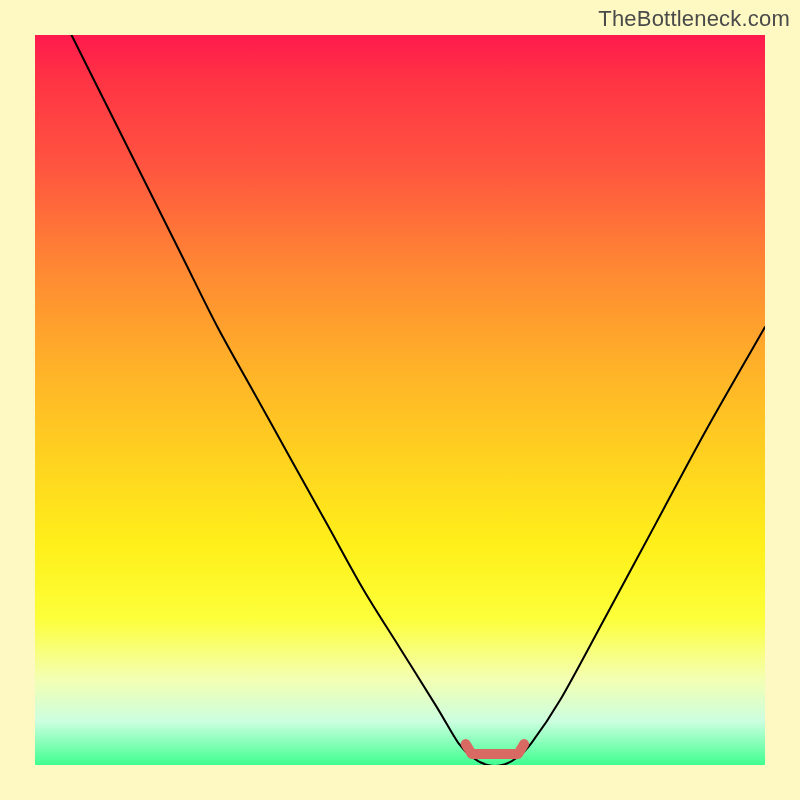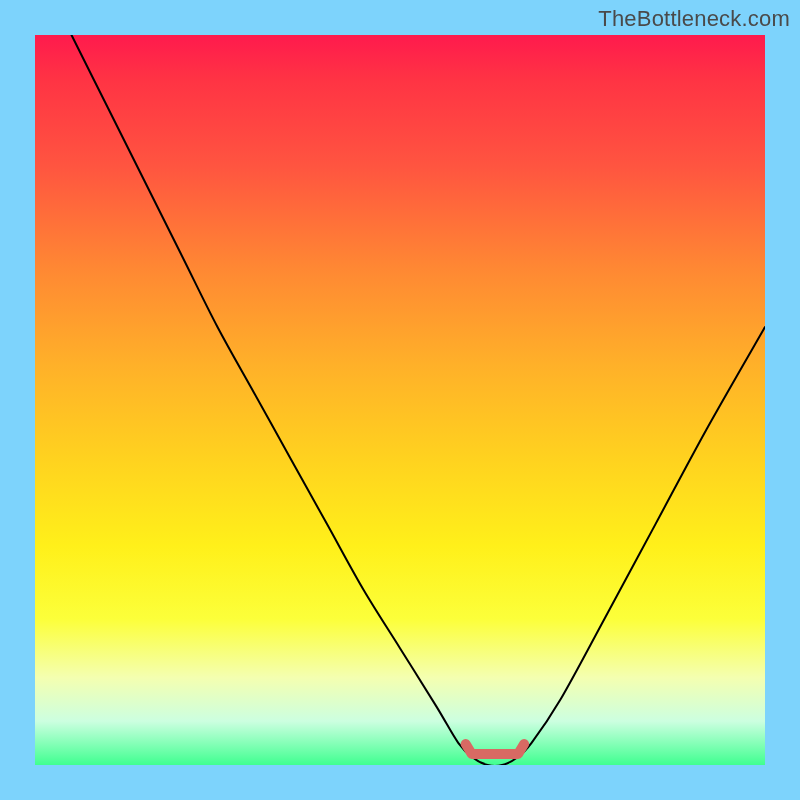--- a/index.html
+++ b/index.html
@@ -8,21 +8,21 @@
     width: 800px;
     height: 800px;
     background: #000;
     overflow: hidden;
     font-family: Arial, Helvetica, sans-serif;
   }
   .frame {
     position: relative;
     width: 800px;
     height: 800px;
-    background: #7dd3fc;
+    background: #fef9c3;
     text-align: right;
   }
   .plot-area {
     position: absolute;
     left: 35px;
     top: 35px;
     width: 730px;
     height: 730px;
     background: linear-gradient(to bottom,
       #ff1a4d 0%,

